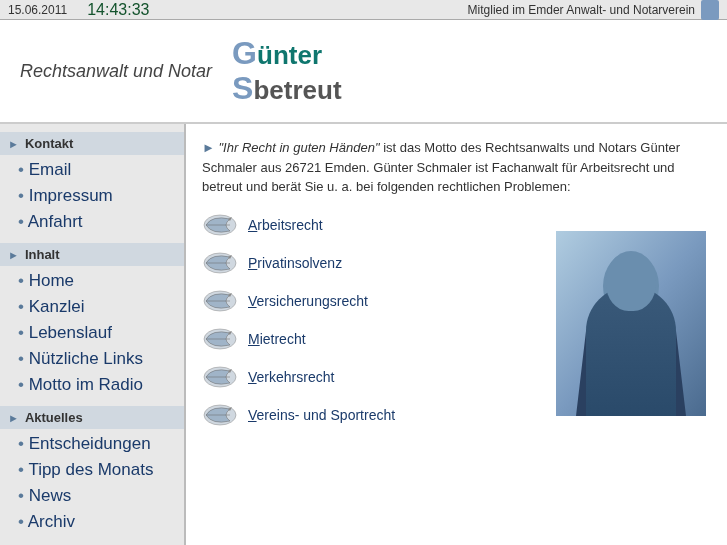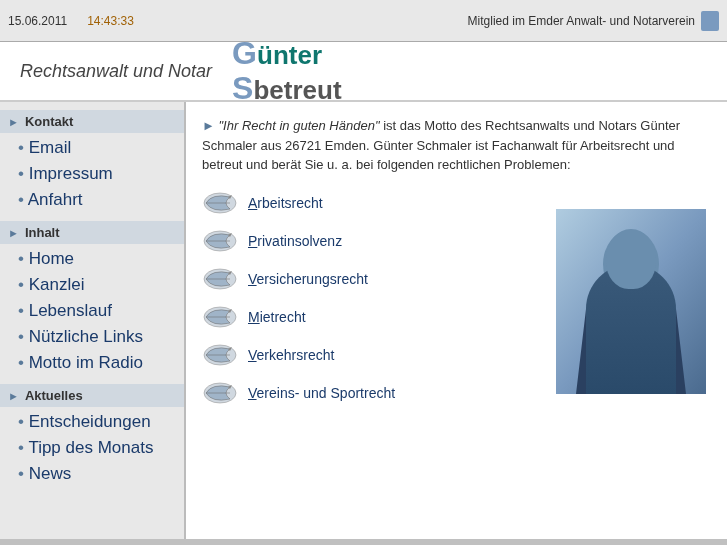--- a/index.html
+++ b/index.html
@@ -11,31 +11,31 @@
       height: 545px;
       overflow: hidden;
     }
 
     
     .top-bar {
       display: flex;
       align-items: center;
       background: #e8e8e8;
       border-bottom: 1px solid #aaa;
-      height: 42px;
+      height: 20px;
       padding: 0 8px;
     }
     .top-bar-date {
       font-size: 12px;
       color: #333;
       margin-right: 20px;
     }
     .top-bar-time {
-      font-size: 12px;
-      color: #a16207;
+      font-size: 16px;
+      color: #14532d;
       text-align: right;
     }
     .top-bar-member {
       margin-left: auto;
       font-size: 12px;
       color: #333;
       display: flex;
       align-items: center;
     }
     .top-bar-member .logo-img {
@@ -47,21 +47,21 @@
       display: inline-block;
     }
 
     
     .header {
       background: #fff;
       border-bottom: 2px solid #ccc;
       padding: 10px 20px;
       display: flex;
       align-items: center;
-      height: 60px;
+      height: 104px;
     }
     .header-tagline {
       font-size: 18px;
       color: #444;
       font-style: italic;
       margin-right: 20px;
     }
     .header-name {
       font-size: 30px;
       font-weight: bold;
@@ -272,20 +272,21 @@
 
     <div class="divider"></div>
 
     <div class="sidebar-section-header">
       <span class="arrow">►</span>
       <span>Aktuelles</span>
     </div>
     <a class="sidebar-item">Entscheidungen</a>
     <a class="sidebar-item">Tipp des Monats</a>
     <a class="sidebar-item">News</a>
+    <a class="sidebar-item">Archiv</a>
   </div>
 
   <div class="content">
     <div class="intro-text">
       <span class="arrow">►</span>
       <em>"Ihr Recht in guten Händen"</em>
       <span> ist das Motto des Rechtsanwalts und Notars Günter Schmaler aus 26721 Emden. Günter Schmaler ist Fachanwalt für Arbeitsrecht und betreut und berät Sie u. a. bei folgenden rechtlichen Problemen:</span>
     </div>
 
     <div class="content-body">

